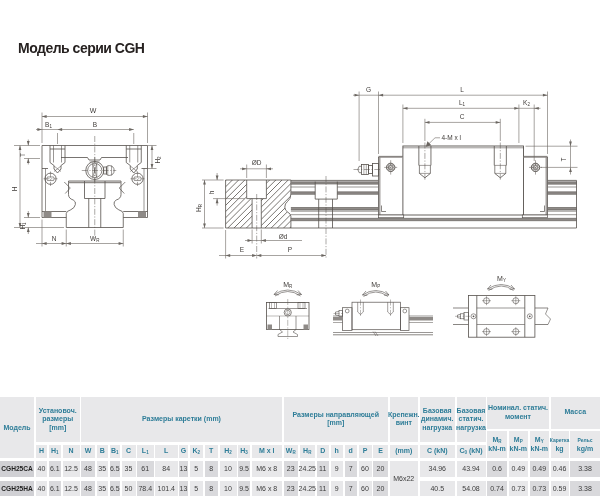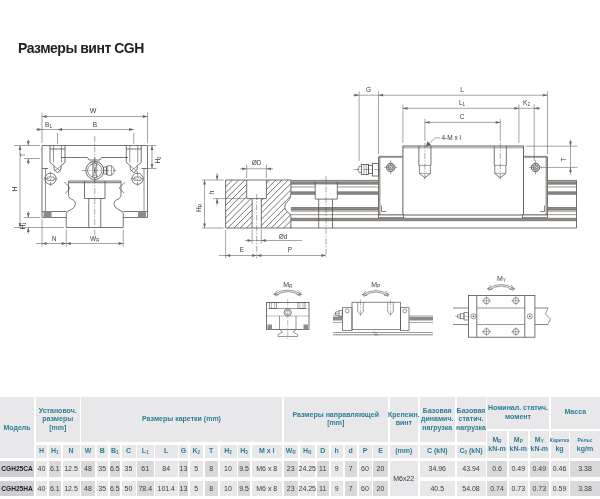--- a/index.html
+++ b/index.html
@@ -1,19 +1,19 @@
 <!DOCTYPE html>
 <html><head><meta charset="utf-8">
 <style>
 * { margin:0; padding:0; }
 body { width:600px; height:499px; background:#fff; font-family:"Liberation Sans", sans-serif; overflow:hidden; position:relative; }
 sub { vertical-align:baseline; position:relative; top:0.25em; }
 </style></head>
 <body>
-<div style="position:absolute;left:18px;top:40px;font-size:14px;font-weight:700;color:#262120;letter-spacing:-0.5px">Размеры винт CGH</div>
+<div style="position:absolute;left:18px;top:40px;font-size:14px;font-weight:700;color:#262120;letter-spacing:-0.5px">Модель серии CGH</div>
 <svg width="600" height="396" viewBox="0 0 600 396" style="position:absolute;left:0;top:0">
 <line x1="42" y1="145.5" x2="147.5" y2="145.5" stroke="#56514d" stroke-width="0.8"></line>
 <line x1="42" y1="145.5" x2="42" y2="217.5" stroke="#56514d" stroke-width="0.8"></line>
 <line x1="147.5" y1="145.5" x2="147.5" y2="217.5" stroke="#56514d" stroke-width="0.8"></line>
 <line x1="42" y1="217.5" x2="66.25" y2="217.5" stroke="#56514d" stroke-width="0.8"></line>
 <line x1="123.25" y1="217.5" x2="147.5" y2="217.5" stroke="#56514d" stroke-width="0.8"></line>
 <path d="M61,157.5 L87.5,157.5 L89,160 L100,160 L101.5,157.5 L128,157.5" stroke="#56514d" stroke-width="0.8" fill="none"></path>
 <line x1="89.5" y1="162" x2="99.5" y2="162" stroke="#56514d" stroke-width="0.55"></line>
 <line x1="42" y1="168.5" x2="48" y2="168.5" stroke="#56514d" stroke-width="0.8"></line>
 <line x1="141.5" y1="168.5" x2="147.5" y2="168.5" stroke="#56514d" stroke-width="0.8"></line>

